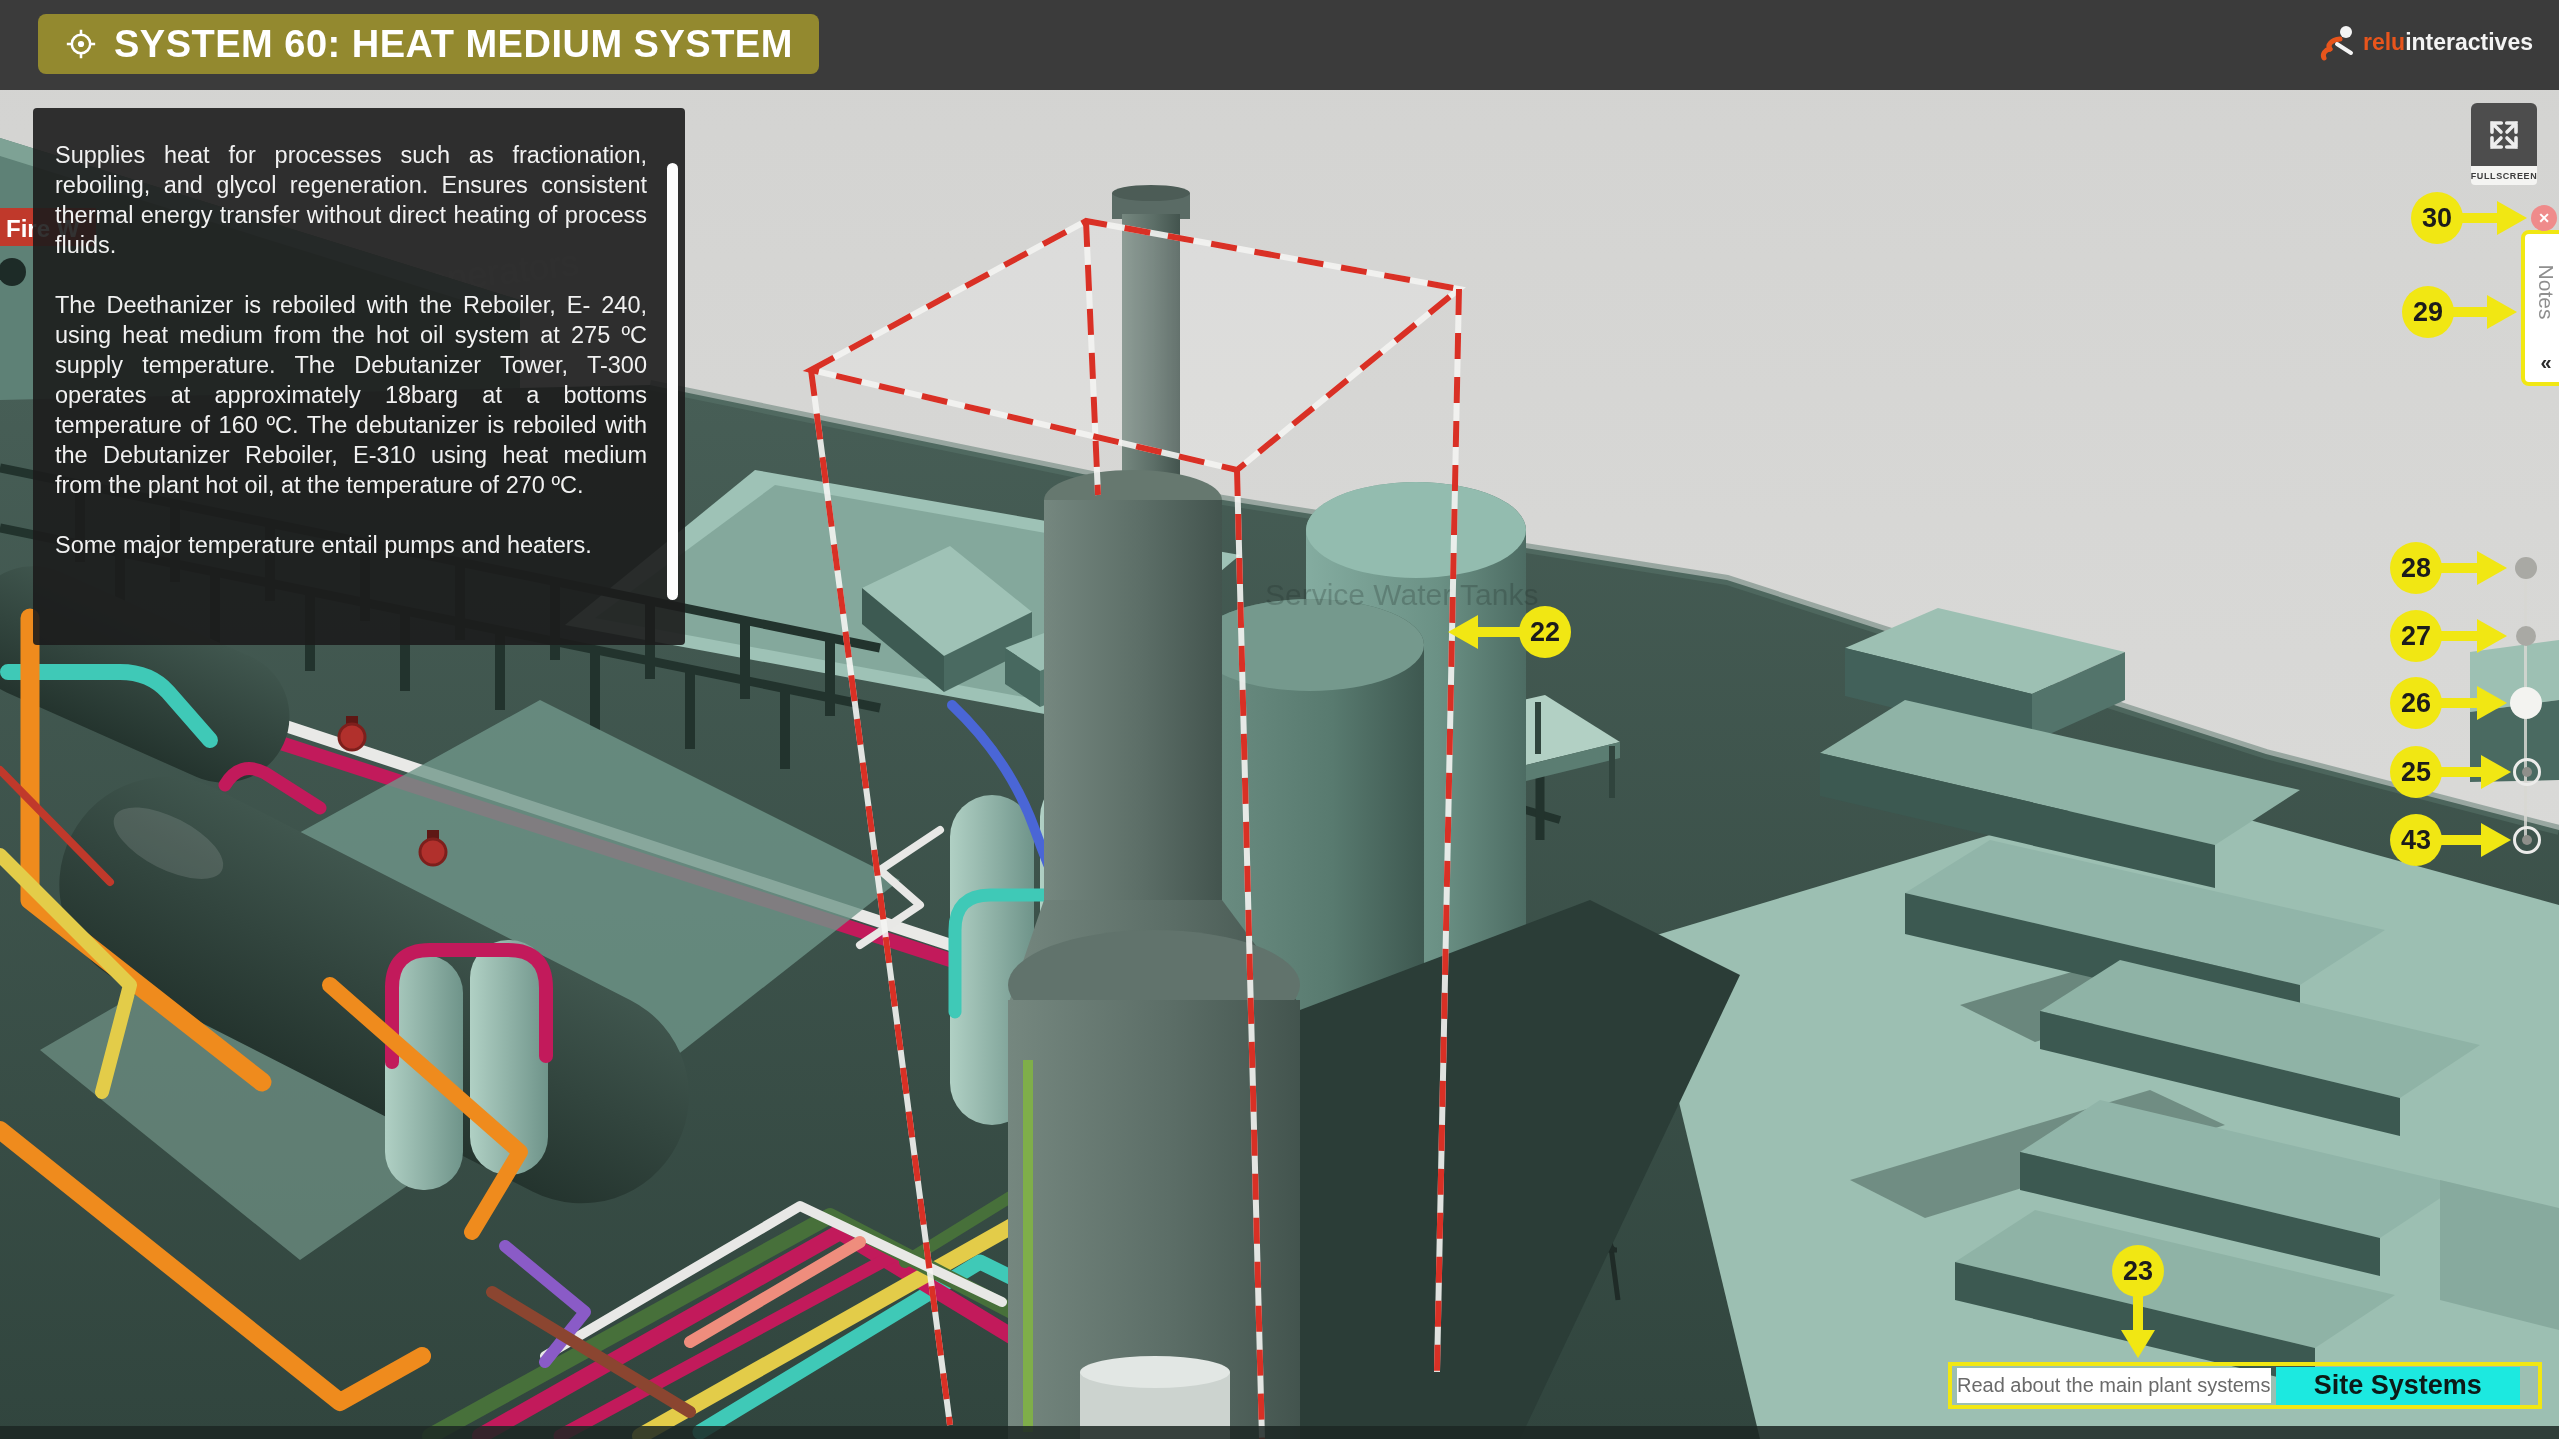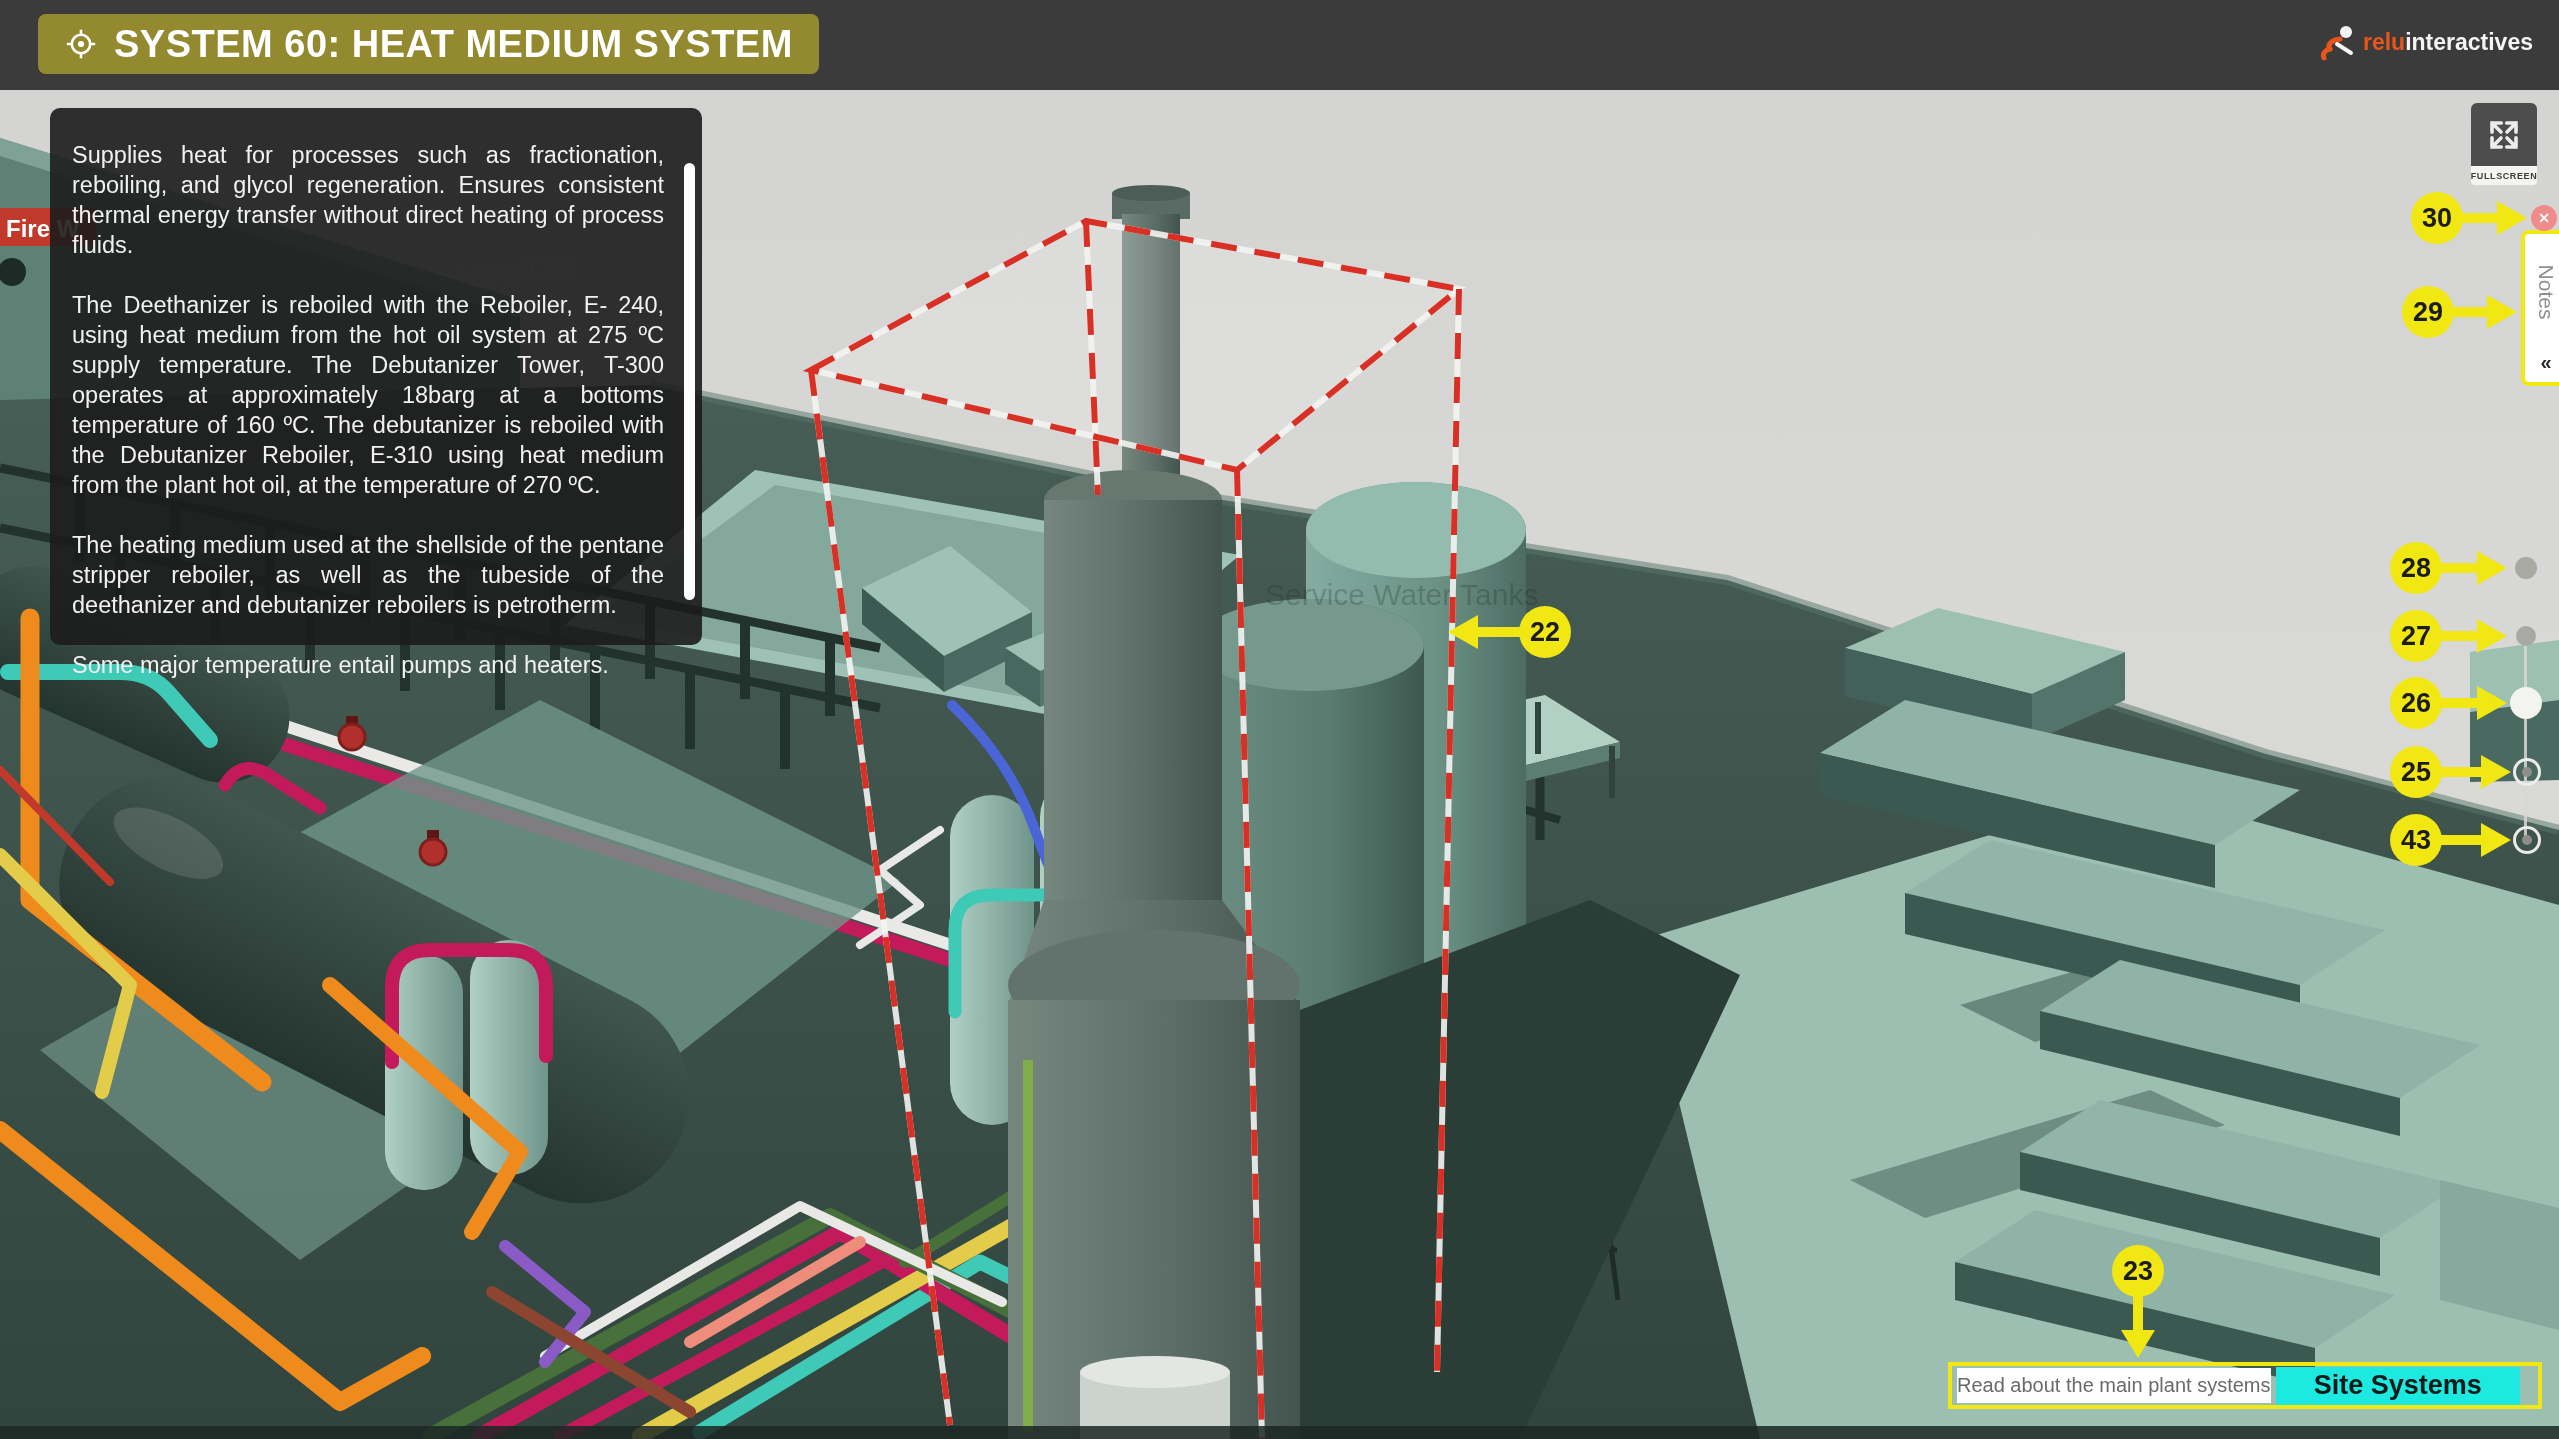--- a/index.html
+++ b/index.html
@@ -8,22 +8,22 @@
   .abs{position:absolute;}
   
   #topbar{left:0;top:0;width:2559px;height:90px;background:#3b3b3b;z-index:30;}
   #sys-badge{left:38px;top:14px;height:60px;padding:0 26px;background:#93892f;border-radius:8px;
              display:flex;align-items:center;gap:16px;color:#fff;font-weight:bold;font-size:38px;
              letter-spacing:.5px;white-space:nowrap;}
   #logo{right:26px;top:22px;display:flex;align-items:center;gap:4px;font-size:23px;}
   #logo .l1{color:#e8551c;font-weight:bold;}
   #logo .l2{color:#f4f4f4;font-weight:bold;}
   
-  #info-panel{left:50px;top:108px;width:652px;height:537px;background:rgba(28,28,28,.9);
-              border-radius:10px;z-index:20;color:#f1f1f1;}
+  #info-panel{left:33px;top:108px;width:652px;height:537px;background:rgba(28,28,28,.9);
+              border-radius:4px;z-index:20;color:#f1f1f1;}
   #info-text{position:absolute;left:22px;top:32px;width:592px;font-size:23.5px;line-height:30px;
              text-align:justify;}
   #info-text p{margin:0 0 30px 0;}
   #info-scroll{position:absolute;right:7px;top:55px;width:11px;height:437px;background:#fdfdfd;border-radius:6px;}
   
   #fs-btn{left:2471px;top:103px;width:66px;height:63px;background:rgba(70,70,70,.95);border-radius:6px 6px 0 0;
           display:flex;align-items:center;justify-content:center;z-index:25;cursor:pointer;}
   #fs-label{left:2471px;top:166px;width:66px;height:19px;background:#f4f4f2;border-radius:0 0 4px 4px;
             display:flex;align-items:center;justify-content:center;font-size:9px;font-weight:bold;
             color:#3c3c3c;letter-spacing:.6px;z-index:25;}
@@ -294,21 +294,20 @@
         <path d="M20 22 L34 31" stroke="#f4f4f4" stroke-width="4" stroke-linecap="round"></path>
       </svg>
       <span><span class="l1">relu</span><span class="l2">interactives</span></span>
     </div>
   </div>
 
   <div id="info-panel" class="abs">
     <div id="info-text">
       <p>Supplies heat for processes such as fractionation, reboiling, and glycol regeneration. Ensures consistent thermal energy transfer without direct heating of process fluids.</p>
       <p>The Deethanizer is reboiled with the Reboiler, E- 240, using heat medium from the hot oil system at 275 ºC supply temperature. The Debutanizer Tower, T-300 operates at approximately 18barg at a bottoms temperature of 160 ºC. The debutanizer is reboiled with the Debutanizer Reboiler, E-310 using heat medium from the plant hot oil, at the temperature of 270 ºC.</p>
-      <p>The heating medium used at the shellside of the pentane stripper reboiler, as well as the tubeside of the deethanizer and debutanizer reboilers is petrotherm.</p>
       <p>Some major temperature entail pumps and heaters.</p>
     </div>
     <div id="info-scroll"></div>
   </div>
 
   <div id="fs-btn" class="abs">
     <svg width="36" height="36" viewBox="0 0 24 24">
       <g stroke="#ededed" stroke-width="2.4" fill="none" stroke-linecap="round">
         <path d="M13.8 4h6.2v6.2 M20 4l-6 6"></path>
         <path d="M4 13.8V20h6.2 M4 20l6-6"></path>

